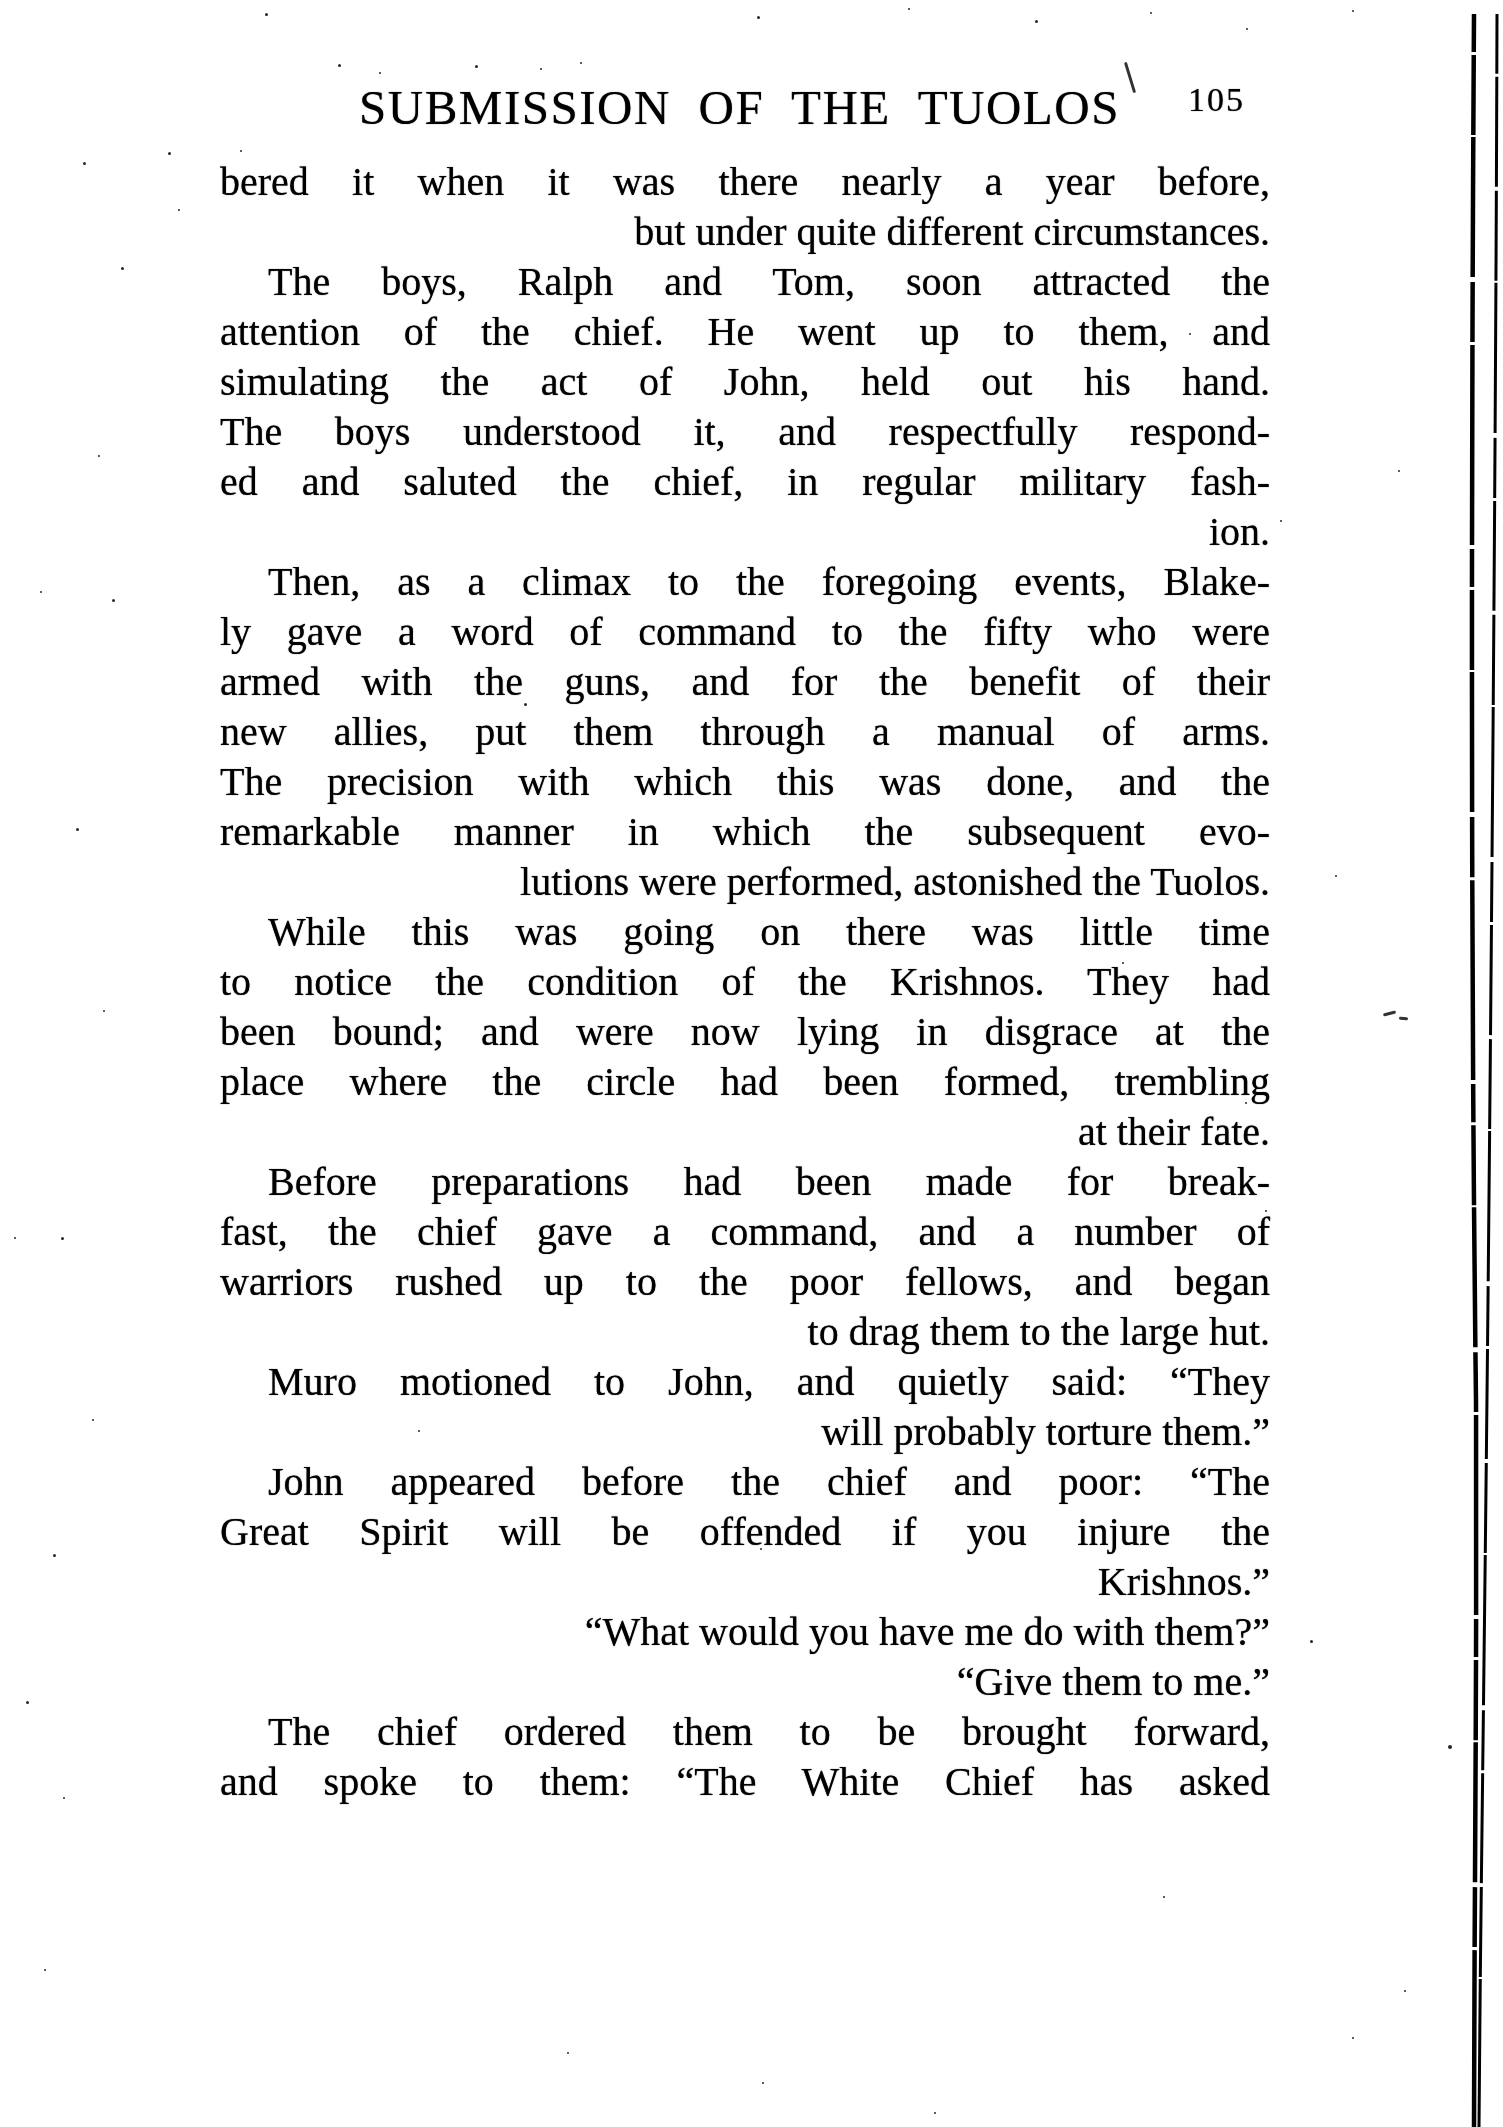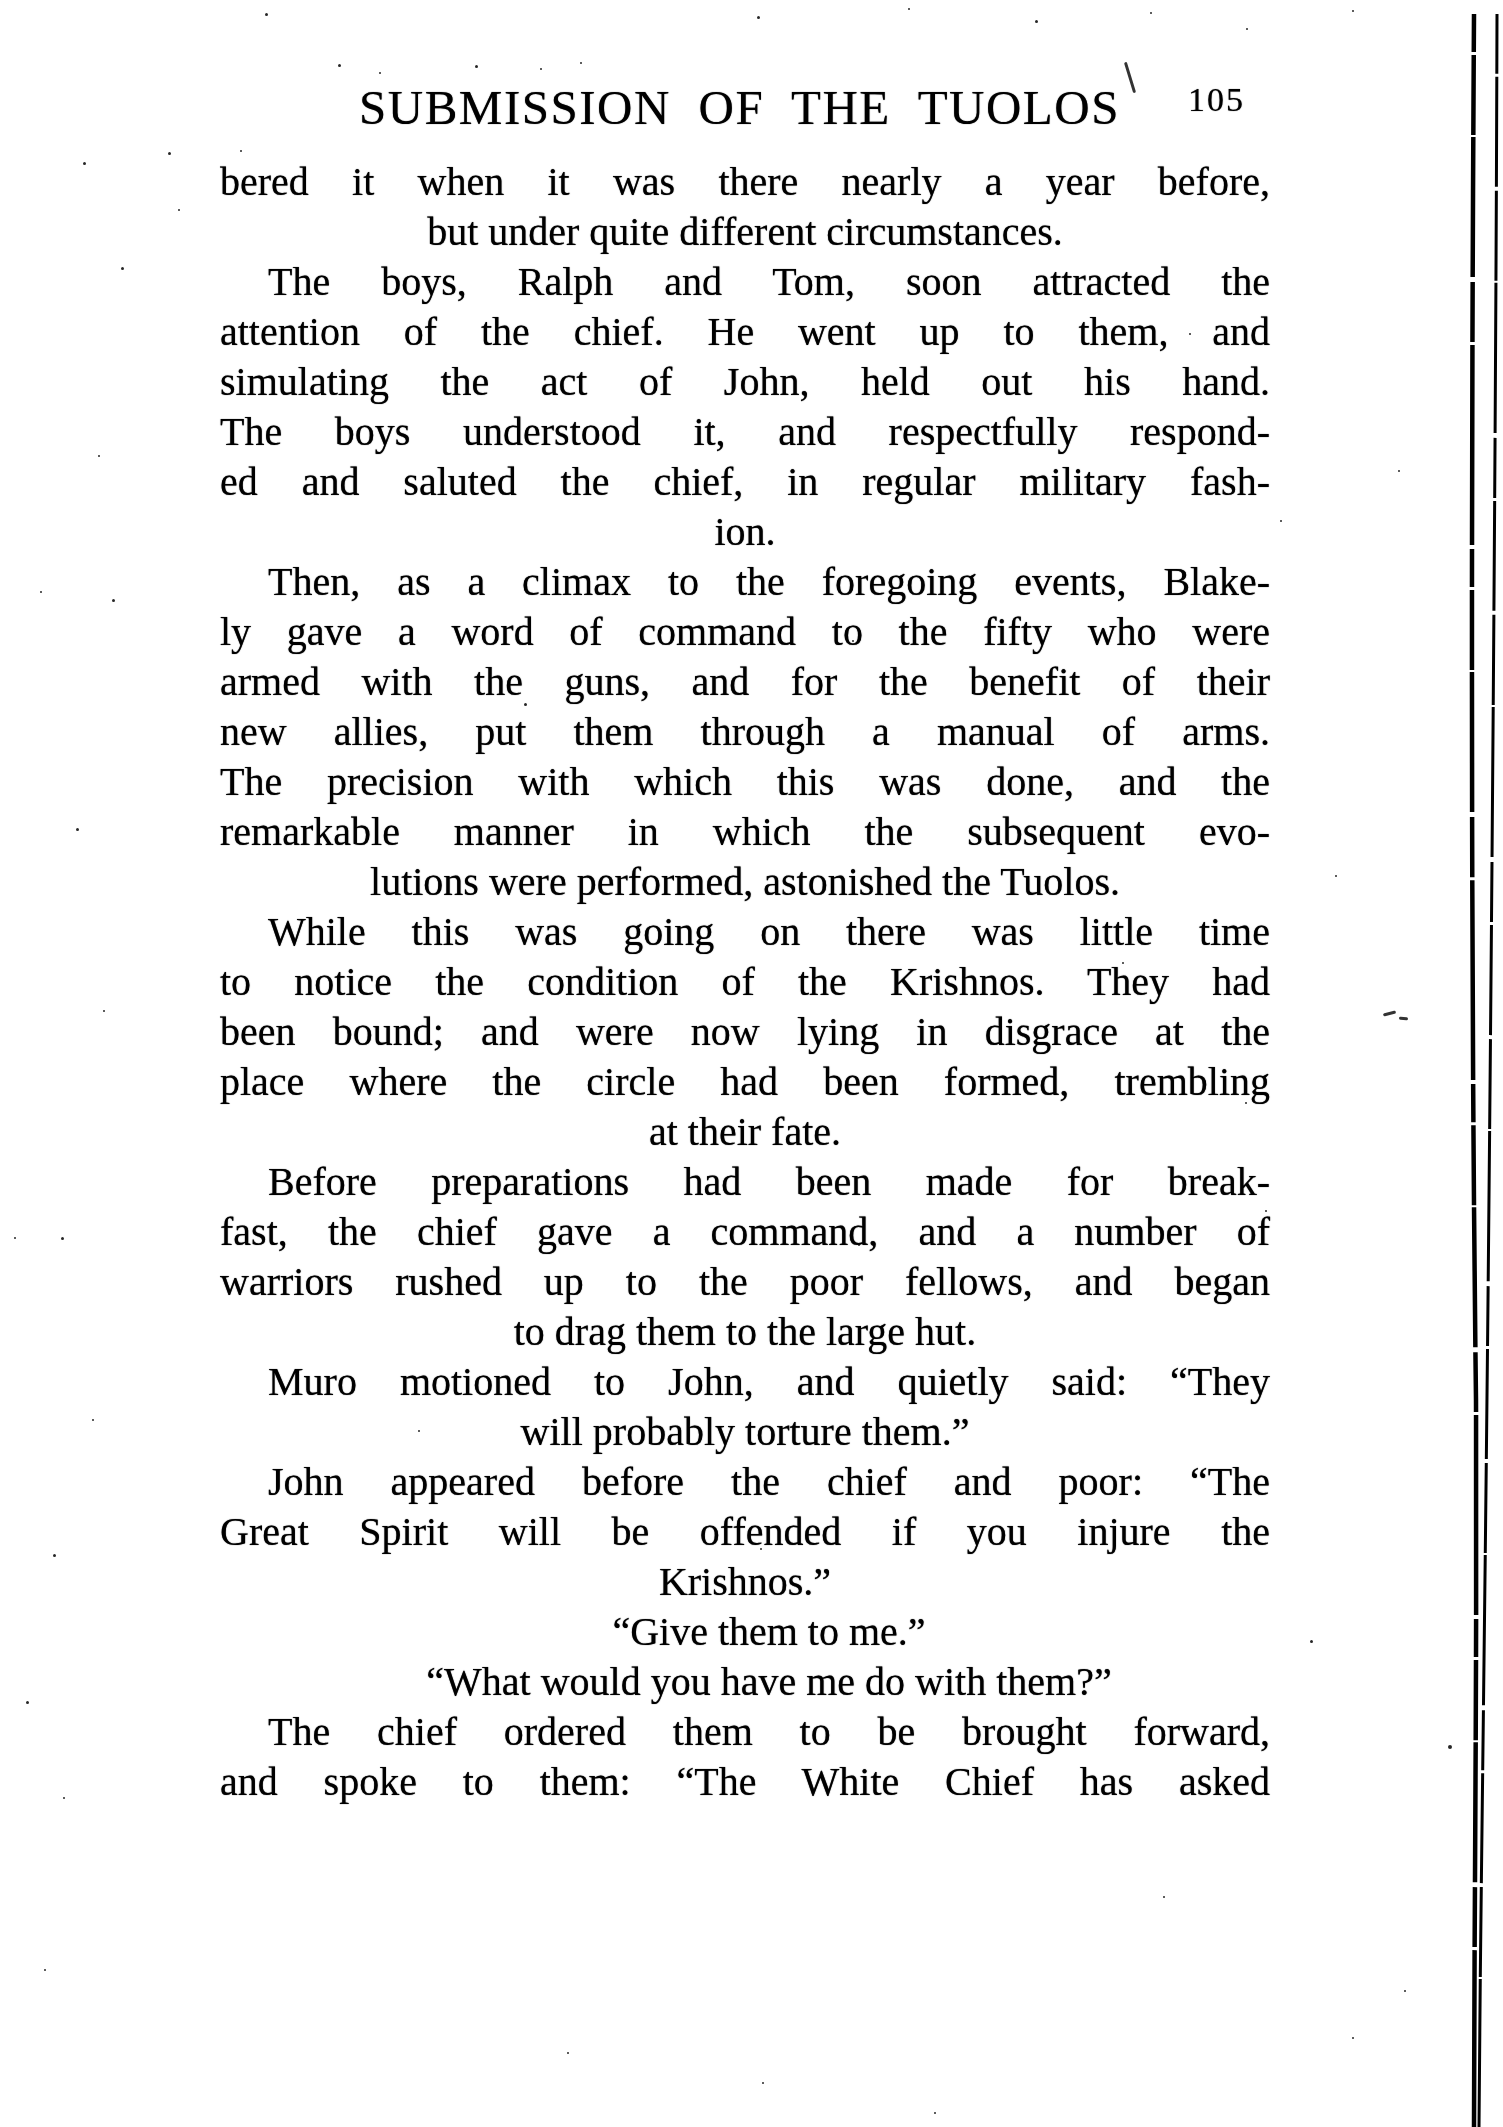--- a/index.html
+++ b/index.html
@@ -27,21 +27,21 @@
   }
   
   .text-block{
     position:absolute;left:220px;top:157px;width:1050px;
     font-size:40px;
     text-shadow:0 0 1px rgba(0,0,0,.8);
   }
   .para{margin:0;padding:0;}
   .line{
     height:50px;line-height:50px;
-    text-align:center;
+    text-align:right;
   }
   .line.j{text-align:justify;text-align-last:justify;}
   .line.ind{text-indent:48px;}
   
   .speck{
     position:absolute;background:#000;border-radius:50%;
     opacity:.85;pointer-events:none;
   }
   .dash{
     position:absolute;background:#000;height:3px;border-radius:2px;
@@ -97,24 +97,24 @@
       <div class="para">
         <div class="line j ind">Muro motioned to John, and quietly said: “They</div>
         <div class="line">will probably torture them.”</div>
       </div>
       <div class="para">
         <div class="line j ind">John appeared before the chief and poor: “The</div>
         <div class="line j">Great Spirit will be offended if you injure the</div>
         <div class="line">Krishnos.”</div>
       </div>
       <div class="para">
-        <div class="line ind">“Give them to me.”</div>
+        <div class="line ind">“What would you have me do with them?”</div>
       </div>
       <div class="para">
-        <div class="line ind">“What would you have me do with them?”</div>
+        <div class="line ind">“Give them to me.”</div>
       </div>
       <div class="para">
         <div class="line j ind">The chief ordered them to be brought forward,</div>
         <div class="line j">and spoke to them: “The White Chief has asked</div>
       </div>
     </div>
 
   <svg class="edge-svg" width="1503" height="2127" viewBox="0 0 1503 2127">
     <path d="M1474 14 C1471 500, 1471 1000, 1476 1400 C1477 1700, 1474 1950, 1474 2127" fill="none" stroke="#000" stroke-width="4.5" stroke-dasharray="38 3 80 2 140 5 60 3 200 4"></path>
     <path d="M1497 14 C1496 400, 1492 900, 1488 1300 C1484 1700, 1480 1950, 1479 2127" fill="none" stroke="#000" stroke-width="3" stroke-dasharray="60 3 110 4 90 2 150 5"></path>

